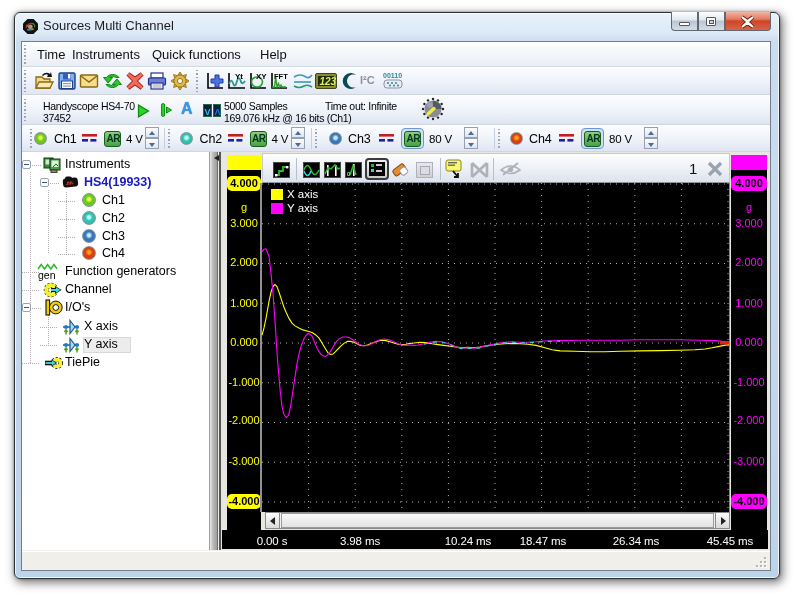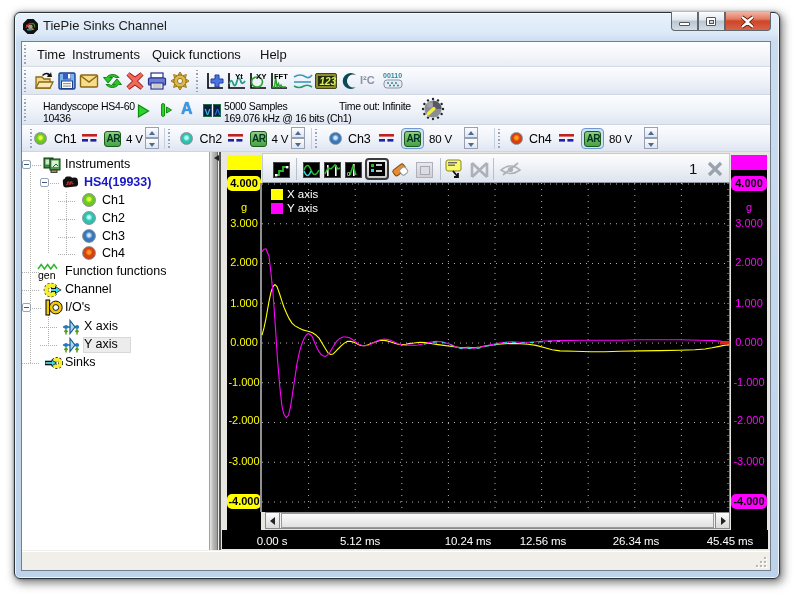--- a/index.html
+++ b/index.html
@@ -68,21 +68,21 @@
 <div id="page">
 <div class="ab" id="win"></div>
 <div class="ab" id="appicon"></div>
 <svg class="ab" style="left:24px;top:20px" width="13" height="13" viewBox="0 0 13 13">
  <circle cx="6.3" cy="6.8" r="2.4" fill="#9aa0aa"></circle>
  <path d="M2,8 Q4,3 8,3.4" stroke="#c03020" stroke-width="1.2" fill="none"></path>
  <path d="M8,3.4 Q11.5,4 10.5,7.5" stroke="#3a8a20" stroke-width="1.2" fill="none"></path>
  <path d="M3,9.6 Q7,10.4 10,9" stroke="#28b8c8" stroke-width="1.1" fill="none"></path>
  <path d="M2.2,5 Q5,8.5 9,8.8" stroke="#c87828" stroke-width="1" fill="none"></path>
 </svg>
-<div class="ab" id="title">TiePie Sinks Channel</div>
+<div class="ab" id="title">Sources Multi Channel</div>
 <div class="ab capbtn" id="btnmin"></div>
 <div class="ab capbtn" id="btnmax"></div>
 <div class="ab capbtn" id="btncls"></div>
 <div class="ab" style="left:679px;top:22px;width:11px;height:4px;background:#fff;border:1px solid #555;border-radius:1px"></div>
 <div class="ab" style="left:706px;top:17px;width:10px;height:9px;background:#fff;border:1px solid #555;border-radius:1px"></div>
 <div class="ab" style="left:708.5px;top:19.5px;width:5px;height:4px;background:#cfd8e2;border:1px solid #555"></div>
 <svg class="ab" style="left:740px;top:16px" width="15" height="12" viewBox="0 0 15 12">
  <path d="M2,1 L7.5,5 L13,1 M2,11 L7.5,7 L13,11 M2,1 L13,11 M13,1 L2,11" stroke="#541505" stroke-width="3.6" fill="none"></path>
  <path d="M2,1 L7.5,5 L13,1 M2,11 L7.5,7 L13,11 M2,1 L13,11 M13,1 L2,11" stroke="#fff" stroke-width="2.1" fill="none"></path>
 </svg>
@@ -174,39 +174,39 @@
  <rect x="2" y="9" width="18" height="8" rx="3" fill="#e8ecf2" stroke="#8a92a4" stroke-width="1"></rect>
  <circle cx="6" cy="12" r="1" fill="#2a8a9a"></circle>
       <circle cx="10" cy="12" r="1" fill="#2a8a9a"></circle>
       <circle cx="14" cy="12" r="1" fill="#2a8a9a"></circle>
  <circle cx="8" cy="14.5" r="1" fill="#2a8a9a"></circle>
       <circle cx="12" cy="14.5" r="1" fill="#2a8a9a"></circle>
       <circle cx="16" cy="14.5" r="1" fill="#2a8a9a"></circle>
 </svg>
 <div class="ab tbrow" id="tb2"></div>
 <div class="grip" style="left:24px;top:99px;height:22px"></div>
-<div class="t12" style="left:43px;top:100px">Handyscope HS4-60</div>
-<div class="t12" style="left:43px;top:112px">10436</div>
+<div class="t12" style="left:43px;top:100px">Handyscope HS4-70</div>
+<div class="t12" style="left:43px;top:112px">37452</div>
 <svg class="ab" style="left:137px;top:104px" width="13" height="14" viewBox="0 0 13 14">
  <path d="M1.5,1 L11.5,7 L1.5,13 Z" fill="#2ad52a" stroke="#0c8a0c" stroke-width="1.2"></path>
     </svg>
 <svg class="ab" style="left:161px;top:103px" width="12" height="14" viewBox="0 0 12 14">
  <rect x="0.6" y="0.6" width="3" height="12.8" rx="1.4" fill="#2ad52a" stroke="#0c8a0c" stroke-width="1"></rect>
  <path d="M5.5,4 L10.5,7 L5.5,10 Z" fill="#2ad52a" stroke="#0c8a0c" stroke-width="1"></path>
     </svg>
 <div class="ab" style="left:181px;top:100px;font:bold 16px 'Liberation Sans',sans-serif;color:#3a98e4;text-shadow:0 0 1px #1a60a8">A</div>
 <div class="ab" style="left:203px;top:104px;width:9px;height:13px;background:#0a2040;border:1px solid #1f6a44">
  <div style="position:absolute;left:0.5px;top:1.5px;font:bold 9px 'Liberation Sans',sans-serif;color:#38b8e8">V</div>
     </div>
 <div class="ab" style="left:213px;top:104px;width:8px;height:13px;background:#0a2040;border:1px solid #1f6a44">
  <div style="position:absolute;left:0.5px;top:1.5px;font:bold 9px 'Liberation Sans',sans-serif;color:#2a6ae8">Λ</div>
     </div>
 <div class="t12" style="left:224px;top:100px">5000 Samples</div>
 <div class="t12" style="left:224px;top:112px">169.076 kHz @ 16 bits (Ch1)</div>
-<div class="t12" style="left:339px;top:100px">Time out: Infinite</div>
+<div class="t12" style="left:325px;top:100px">Time out: Infinite</div>
 <svg class="ab" style="left:421px;top:97px" width="24" height="24" viewBox="0 0 24 24">
  <g fill="#222">
         <circle cx="12" cy="2" r="1.2"></circle>
         <circle cx="17" cy="3.4" r="1.2"></circle>
         <circle cx="20.6" cy="7" r="1.2"></circle>
         <circle cx="22" cy="12" r="1.2"></circle>
         <circle cx="20.6" cy="17" r="1.2"></circle>
         <circle cx="17" cy="20.6" r="1.2"></circle>
         <circle cx="12" cy="22" r="1.2"></circle>
         <circle cx="7" cy="20.6" r="1.2"></circle>
@@ -334,21 +334,21 @@
 <div class="ab ledring" style="left:82px;top:229px;width:14px;height:14px;background:radial-gradient(circle at 50% 44%, #cfe8ff 0 14%, #3878b8 40% 68%, #184888 100%);border:1.5px solid #8d939b"></div>
 <div class="trow" style="left:102px;top:229px;">Ch3</div>
 <div class="tdot" style="left:58px;top:254px;width:18px"></div>
 <div class="ab ledring" style="left:82px;top:246px;width:14px;height:14px;background:radial-gradient(circle at 50% 44%, #ffa018 0 14%, #d84010 40% 68%, #801808 100%);border:1.5px solid #8d939b"></div>
 <div class="trow" style="left:102px;top:246px;">Ch4</div>
 <div class="tdot" style="left:22px;top:272px;width:18px"></div>
 <svg class="ab" style="left:35px;top:263px" width="26" height="18" viewBox="0 0 26 18">
         <path d="M3,6 l3.2,-4.5 3.2,4.5 3.2,-4.5 3.2,4.5 3.2,-4.5 3,4.2" stroke="#2ab82a" stroke-width="1.5" fill="none"></path>
         <text x="3" y="15.5" font-size="10.5" fill="#000" font-family="Liberation Sans">gen</text>
     </svg>
-<div class="trow" style="left:65px;top:264px;">Function functions</div>
+<div class="trow" style="left:65px;top:264px;">Function generators</div>
 <div class="tdot" style="left:22px;top:290px;width:18px"></div>
 <svg class="ab" style="left:44px;top:282px" width="19" height="16" viewBox="0 0 19 16">
         <circle cx="7" cy="8" r="6.6" fill="none" stroke="#161616" stroke-width="1.3" stroke-dasharray="2.2 1.7"></circle>
         <circle cx="7" cy="8" r="2.9" fill="none" stroke="#161616" stroke-width="1.2" stroke-dasharray="1.8 1.4"></circle>
         <circle cx="7" cy="8" r="4.7" fill="none" stroke="#f6f028" stroke-width="4"></circle>
         <path d="M7,8 L12,8" stroke="#111" stroke-width="4"></path>
         <path d="M11,3.9 L17.6,8 L11,12.1 Z" fill="#111"></path>
         <path d="M7,8 L12,8" stroke="#40d8e8" stroke-width="2"></path>
         <path d="M12,5.2 L16.4,8 L12,10.8 Z" fill="#40d8e8"></path>
     </svg>
@@ -384,21 +384,21 @@
 <div class="tdot" style="left:22px;top:363px;width:18px"></div>
 <svg class="ab" style="left:44px;top:355px" width="19" height="16" viewBox="0 0 19 16">
         <circle cx="13" cy="8" r="5.4" fill="none" stroke="#161616" stroke-width="1.3" stroke-dasharray="2.2 1.7"></circle>
         <circle cx="13" cy="8" r="1.9" fill="none" stroke="#161616" stroke-width="1.1" stroke-dasharray="1.6 1.3"></circle>
         <circle cx="13" cy="8" r="3.6" fill="none" stroke="#f6f028" stroke-width="3.4"></circle>
         <path d="M1,8 L9,8" stroke="#111" stroke-width="4.6"></path>
         <path d="M7.5,4.4 L13.2,8 L7.5,11.6 Z" fill="#111"></path>
         <path d="M1.5,8 L8,8" stroke="#40d8e8" stroke-width="1.8"></path>
         <path d="M8,5.6 L11.8,8 L8,10.4 Z" fill="#40d8e8"></path>
     </svg>
-<div class="trow" style="left:65px;top:355px;">Sinks</div>
+<div class="trow" style="left:65px;top:355px;">TiePie</div>
 <div class="ab" id="splitter"></div>
 <div class="ab" id="split-ar"></div>
 <div class="ab" id="gpanel"></div>
 <div class="ab" id="gtoolbar"></div>
 <div class="ab" id="yhdr"></div>
 <div class="ab" id="mhdr"></div>
 <div class="ab" id="ycol"></div>
 <div class="ab" id="mcol"></div>
 <div class="blkicon" style="left:273px">
       <svg style="left:0;top:0" width="15" height="14" viewBox="0 0 15 14">
@@ -518,23 +518,23 @@
 <div class="ab" id="hscroll"></div>
 <div class="ab sbtn" style="left:265px">
       <div style="position:absolute;left:4px;top:4px;width:0;height:0;border:4px solid transparent;border-right:5px solid #222;border-left:none"></div>
     </div>
 <div class="ab sbtn" style="left:715px">
       <div style="position:absolute;left:5px;top:4px;width:0;height:0;border:4px solid transparent;border-left:5px solid #222;border-right:none"></div>
     </div>
 <div class="ab" style="left:281px;top:513px;width:433px;height:15px;background:linear-gradient(180deg,#fafafa,#e2e2e2);border:1px solid #9a9a9a"></div>
 <div class="ab" id="timeaxis"></div>
 <div class="tlab" style="left:272px;transform:translateX(-50%)">0.00 s</div>
-<div class="tlab" style="left:360px;transform:translateX(-50%)">5.12 ms</div>
+<div class="tlab" style="left:360px;transform:translateX(-50%)">3.98 ms</div>
 <div class="tlab" style="left:468px;transform:translateX(-50%)">10.24 ms</div>
-<div class="tlab" style="left:543px;transform:translateX(-50%)">12.56 ms</div>
+<div class="tlab" style="left:543px;transform:translateX(-50%)">18.47 ms</div>
 <div class="tlab" style="left:636px;transform:translateX(-50%)">26.34 ms</div>
 <div class="tlab" style="left:730px;transform:translateX(-50%)">45.45 ms</div>
 <div class="ab" id="statusbar"></div>
 <div class="ab" style="left:764px;top:565px;width:2px;height:2px;background:#b8b6ae;box-shadow:1px 1px 0 #fff"></div>
     <div class="ab" style="left:764px;top:561px;width:2px;height:2px;background:#b8b6ae;box-shadow:1px 1px 0 #fff"></div>
     <div class="ab" style="left:764px;top:557px;width:2px;height:2px;background:#b8b6ae;box-shadow:1px 1px 0 #fff"></div>
     <div class="ab" style="left:760px;top:565px;width:2px;height:2px;background:#b8b6ae;box-shadow:1px 1px 0 #fff"></div>
     <div class="ab" style="left:760px;top:561px;width:2px;height:2px;background:#b8b6ae;box-shadow:1px 1px 0 #fff"></div>
     <div class="ab" style="left:756px;top:565px;width:2px;height:2px;background:#b8b6ae;box-shadow:1px 1px 0 #fff"></div>
 </div>

